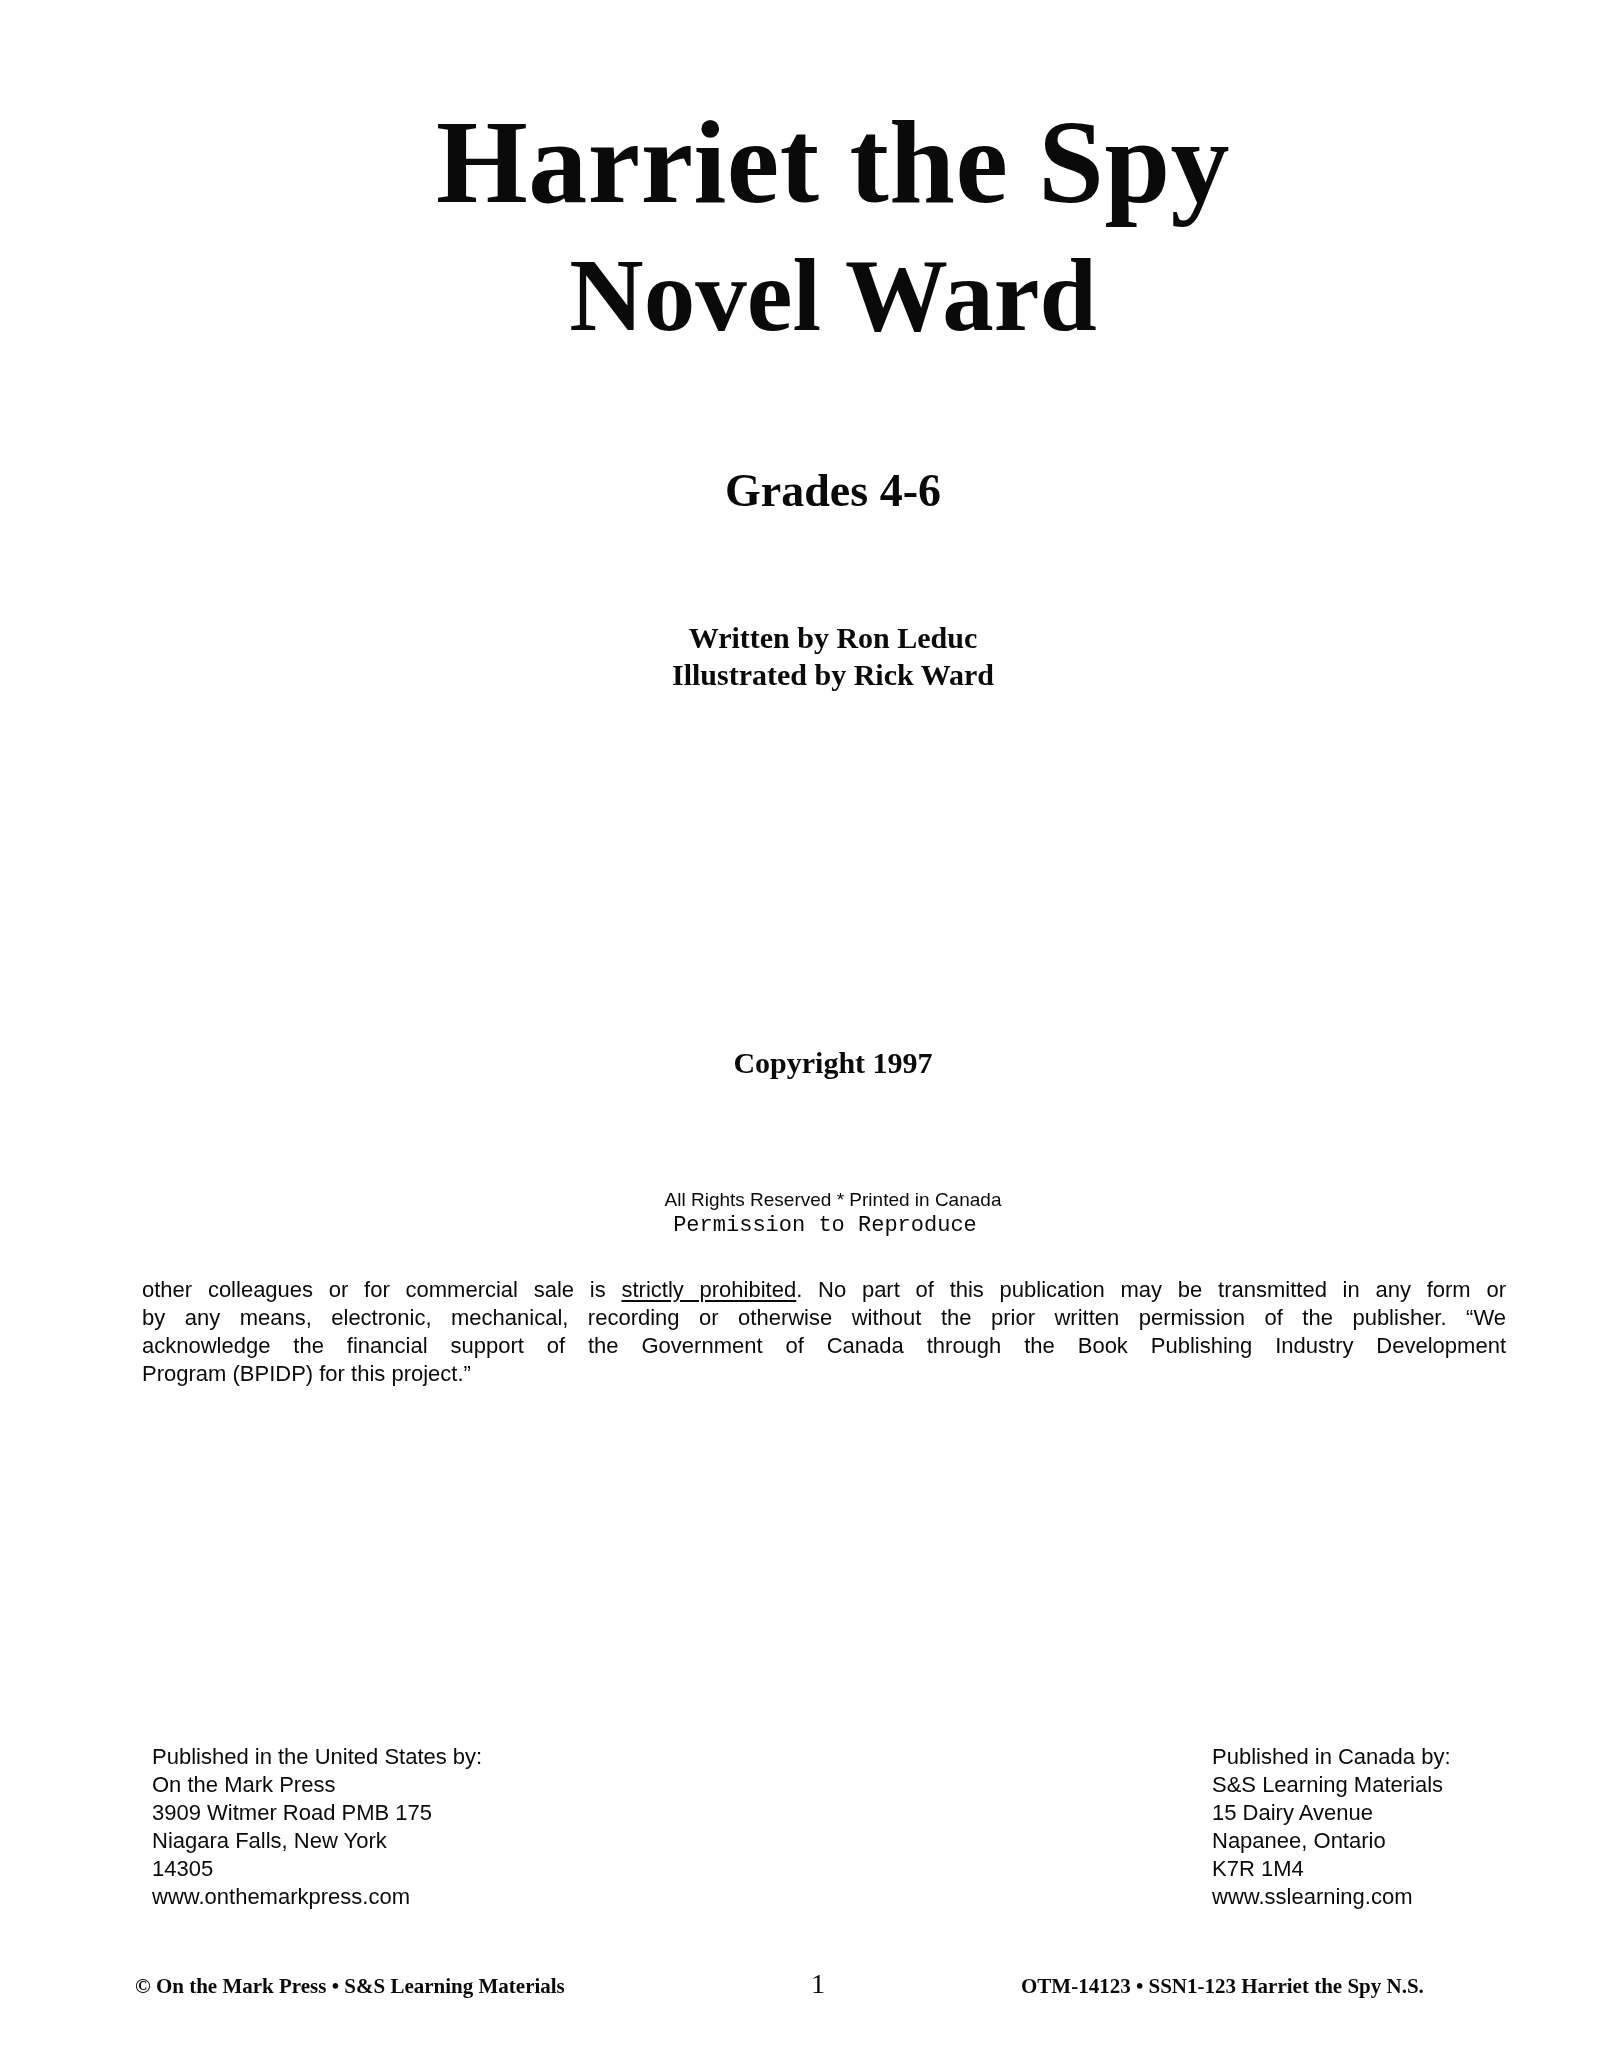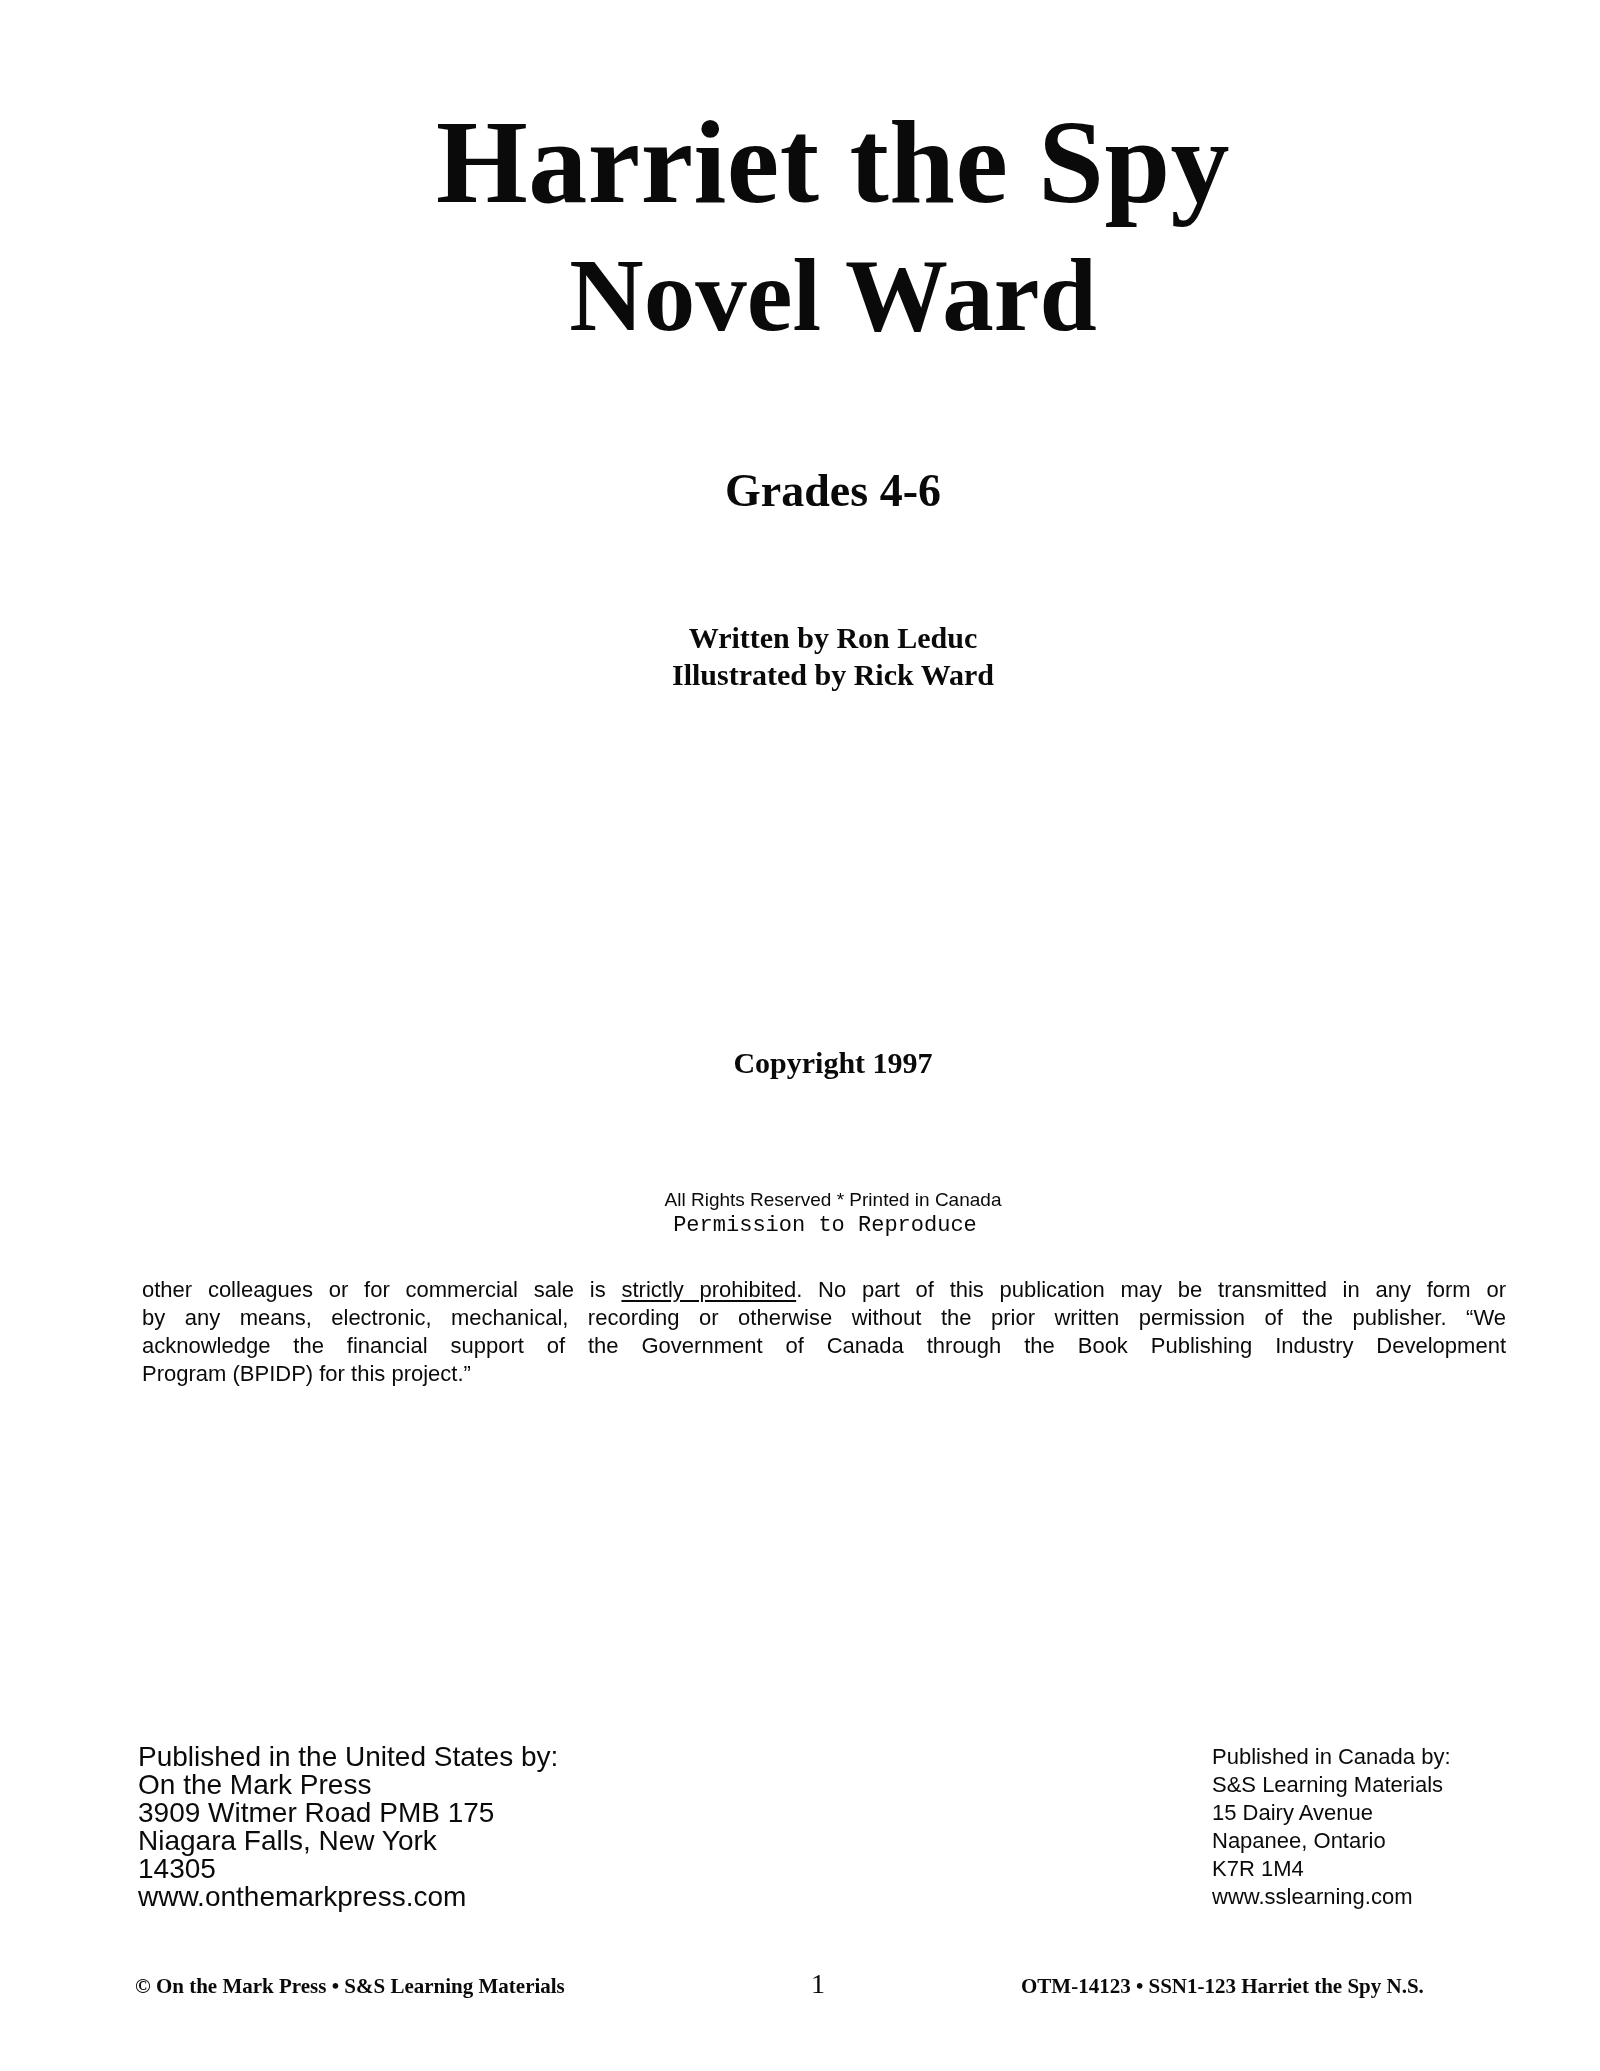--- a/index.html
+++ b/index.html
@@ -16,21 +16,21 @@
   #isbn-block { top: 1044px; font-size: 30px; line-height: 37px; }
   #rights { top: 1188px; font-size: 19px; line-height: 24px; }
 
   #perm-title { top: 1212px; font-size: 22px; line-height: 28px; left: 0; width: 1584px; text-align: center; font-family: Liberation Mono, monospace; }
   #perm-body { top: 1276px; left: 109px; width: 1364px; font-size: 22px; line-height: 28px; }
   #perm-body .ln { display: block; text-align: justify; text-align-last: justify; white-space: nowrap; }
   #perm-body .ln.last { text-align-last: left; }
   #perm-body .ln span { white-space: normal; }
   .u { text-decoration: underline; text-underline-offset: 3px; }
 
-  #pub-us { top: 1743px; left: 105px; font-size: 28px; line-height: 28px; }
+  #pub-us { top: 1743px; left: 119px; font-size: 22px; line-height: 28px; }
   #pub-ca { top: 1743px; left: 1179px; font-size: 22px; line-height: 28px; }
   .pub-line { display: block; white-space: nowrap; }
 
   #footer-left { top: 1973px; left: 102px; font-size: 21px; line-height: 26px; white-space: nowrap; }
   #footer-page { top: 1968px; left: 778px; font-size: 28px; line-height: 32px; font-weight: normal; }
   #footer-right { top: 1973px; left: 988px; font-size: 21px; line-height: 26px; white-space: nowrap; }
 </style>
 </head>
 <body>
 

